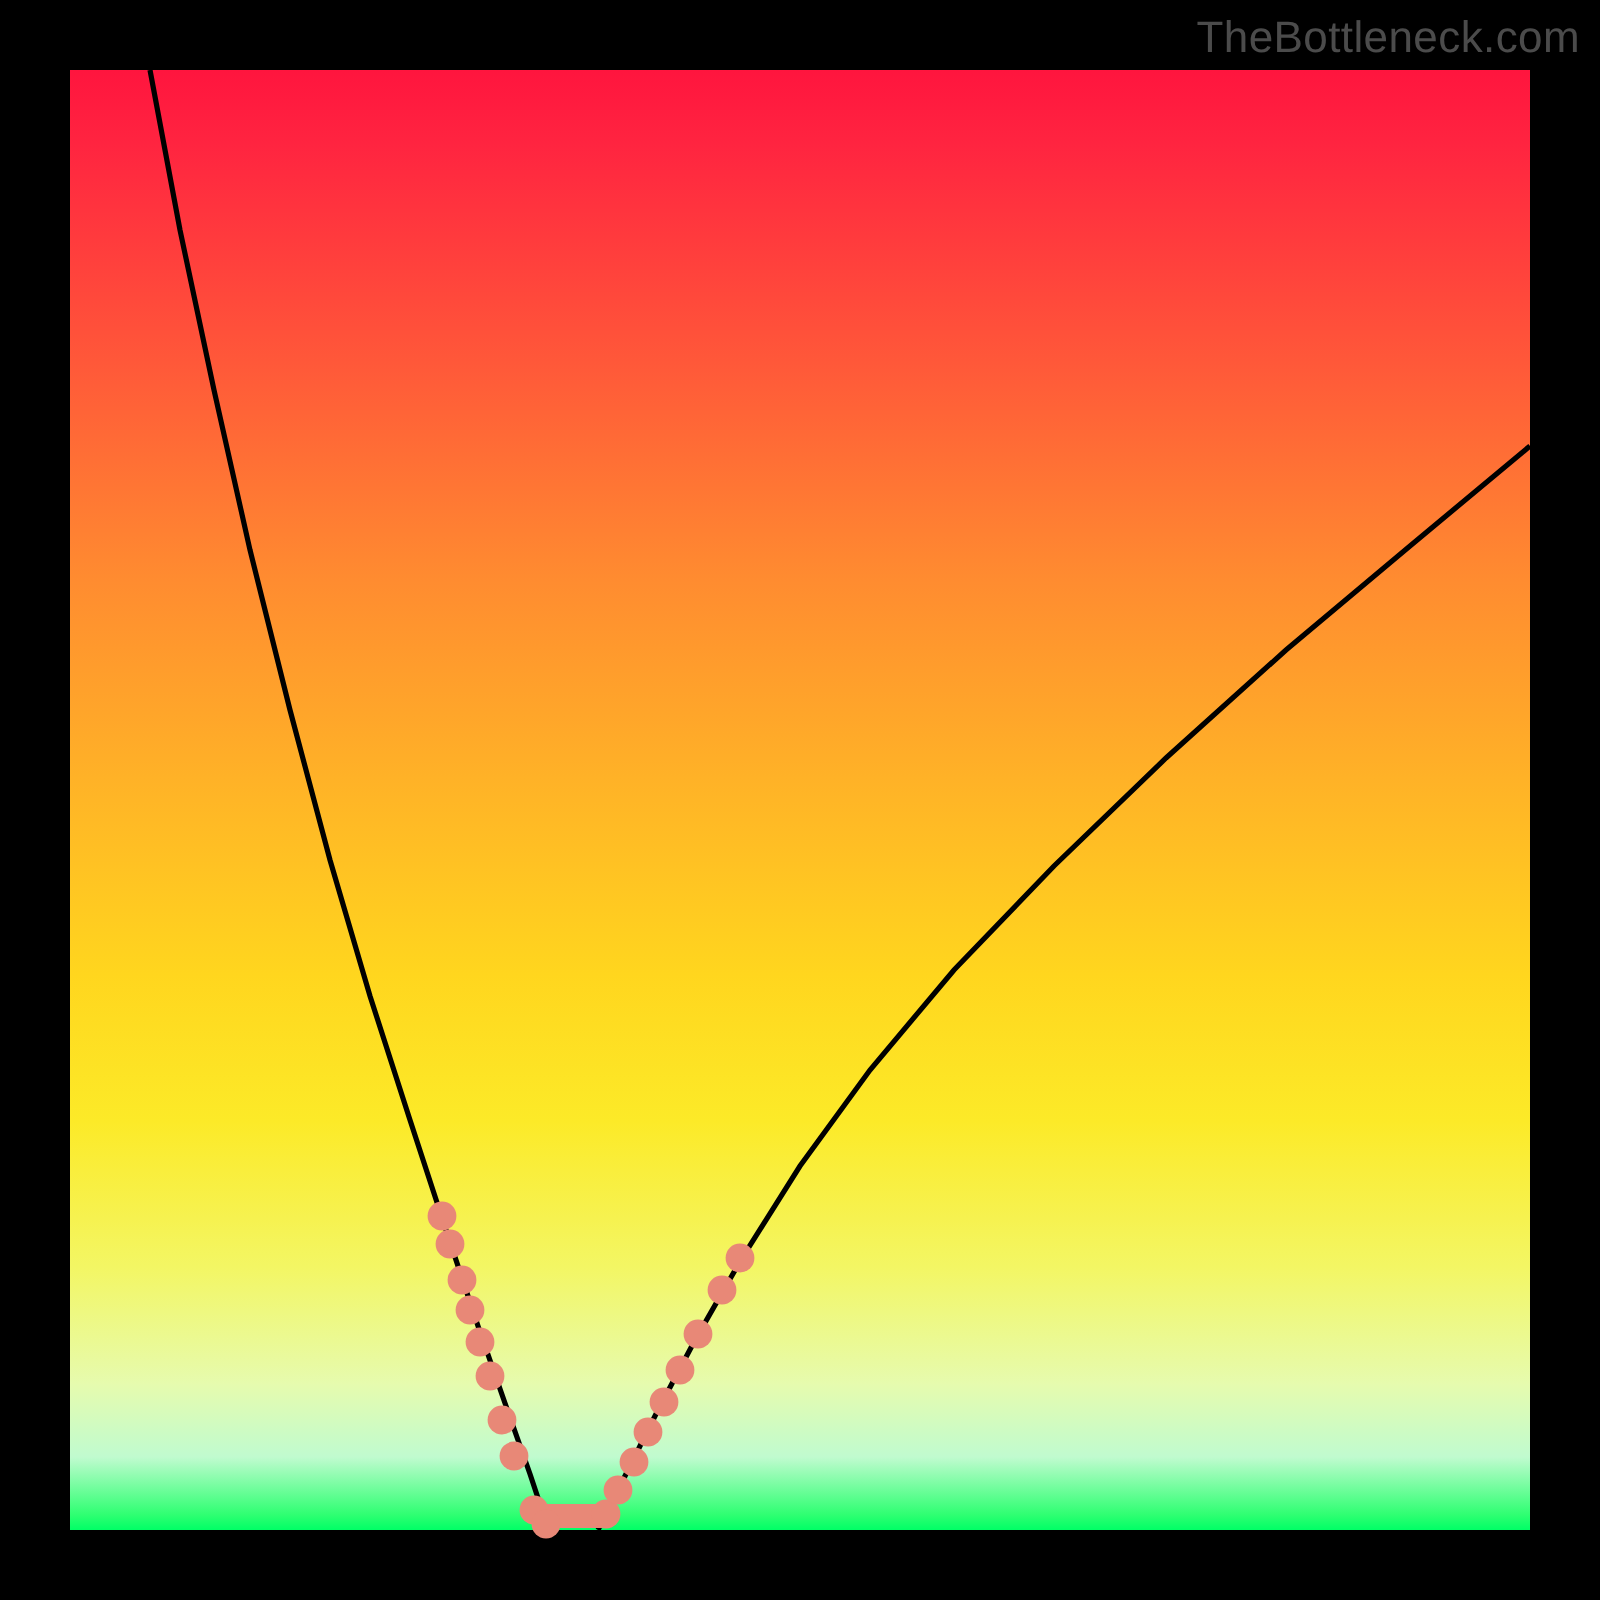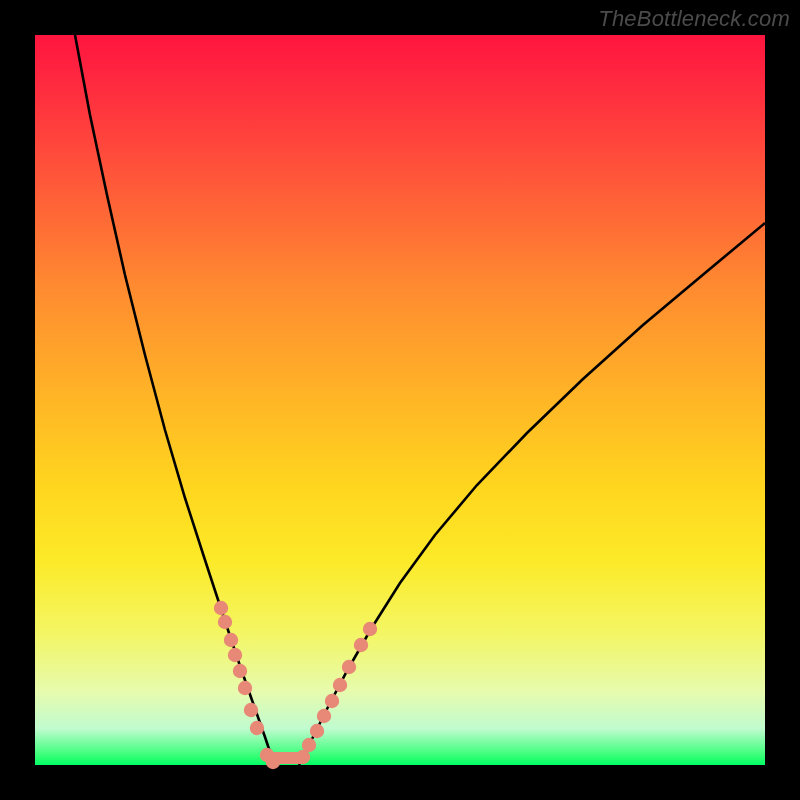--- a/index.html
+++ b/index.html
@@ -34,21 +34,20 @@
     );
   }
   .watermark {
     position: absolute;
     top: 6px;
     right: 10px;
     color: #4b4b4b;
     font-size: 22px;
     font-weight: 500;
     letter-spacing: 0.2px;
-    font-style: italic;
   }
   svg.plot {
     position: absolute;
     left: 0;
     top: 0;
     width: 730px;
     height: 730px;
     overflow: visible;
   }
   .curve {

